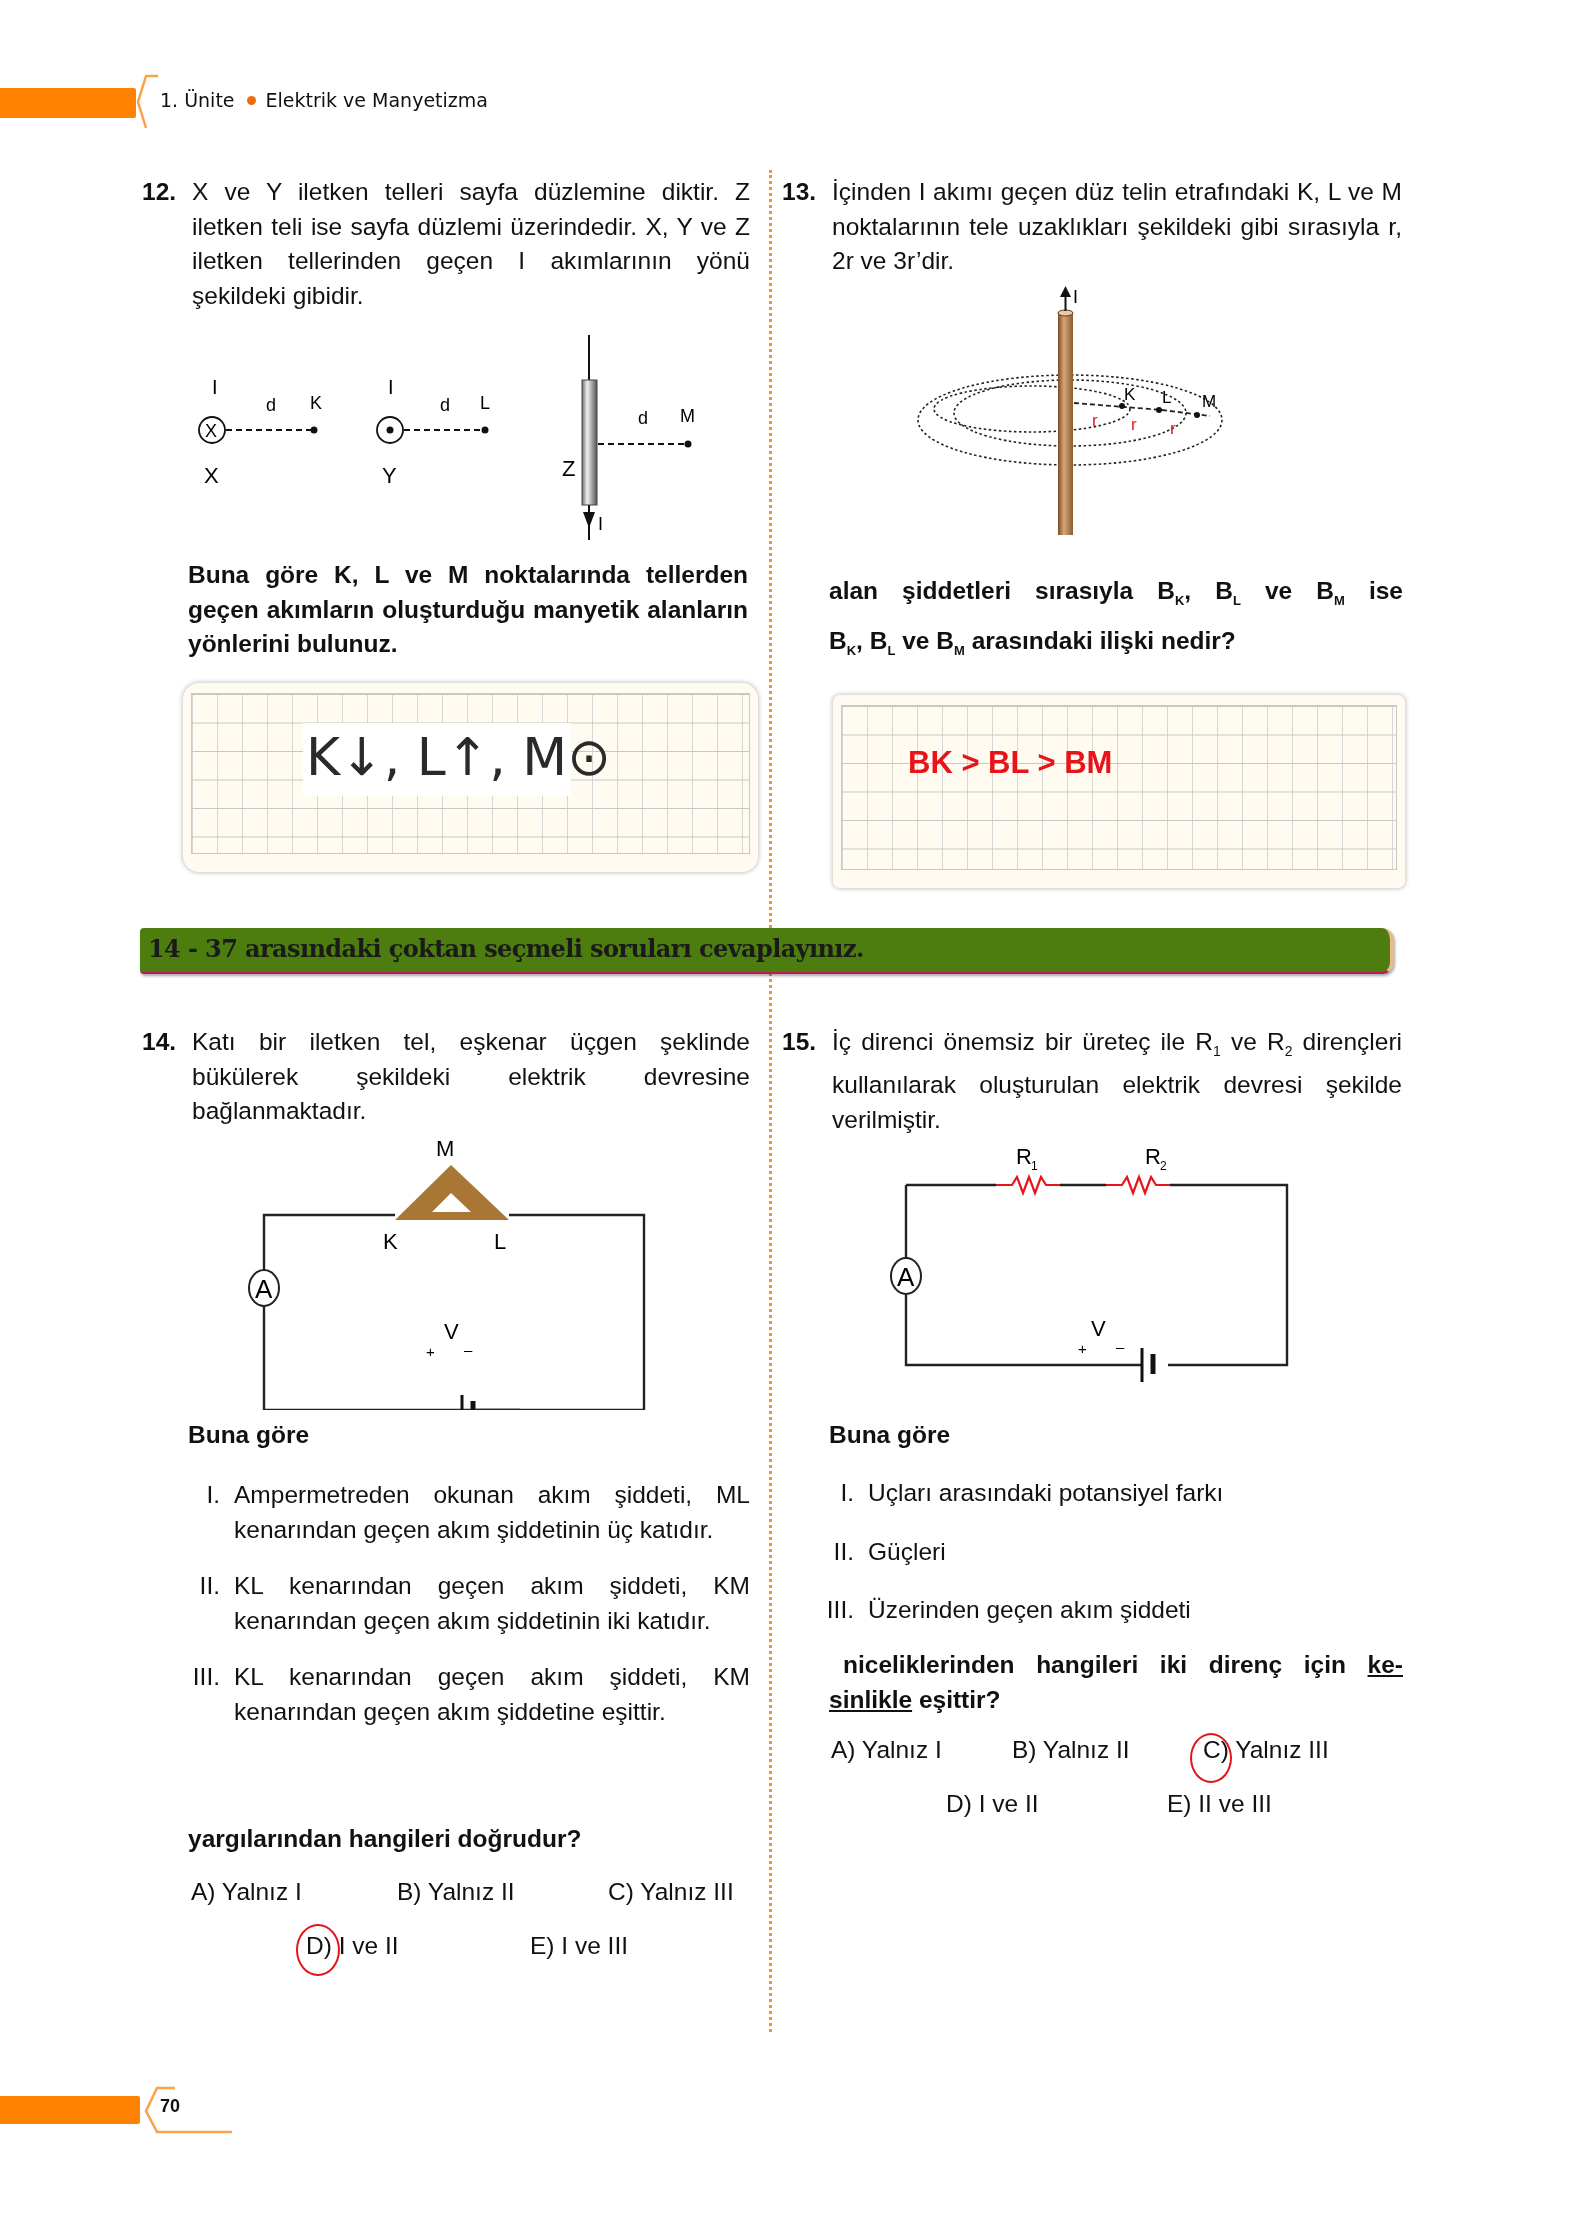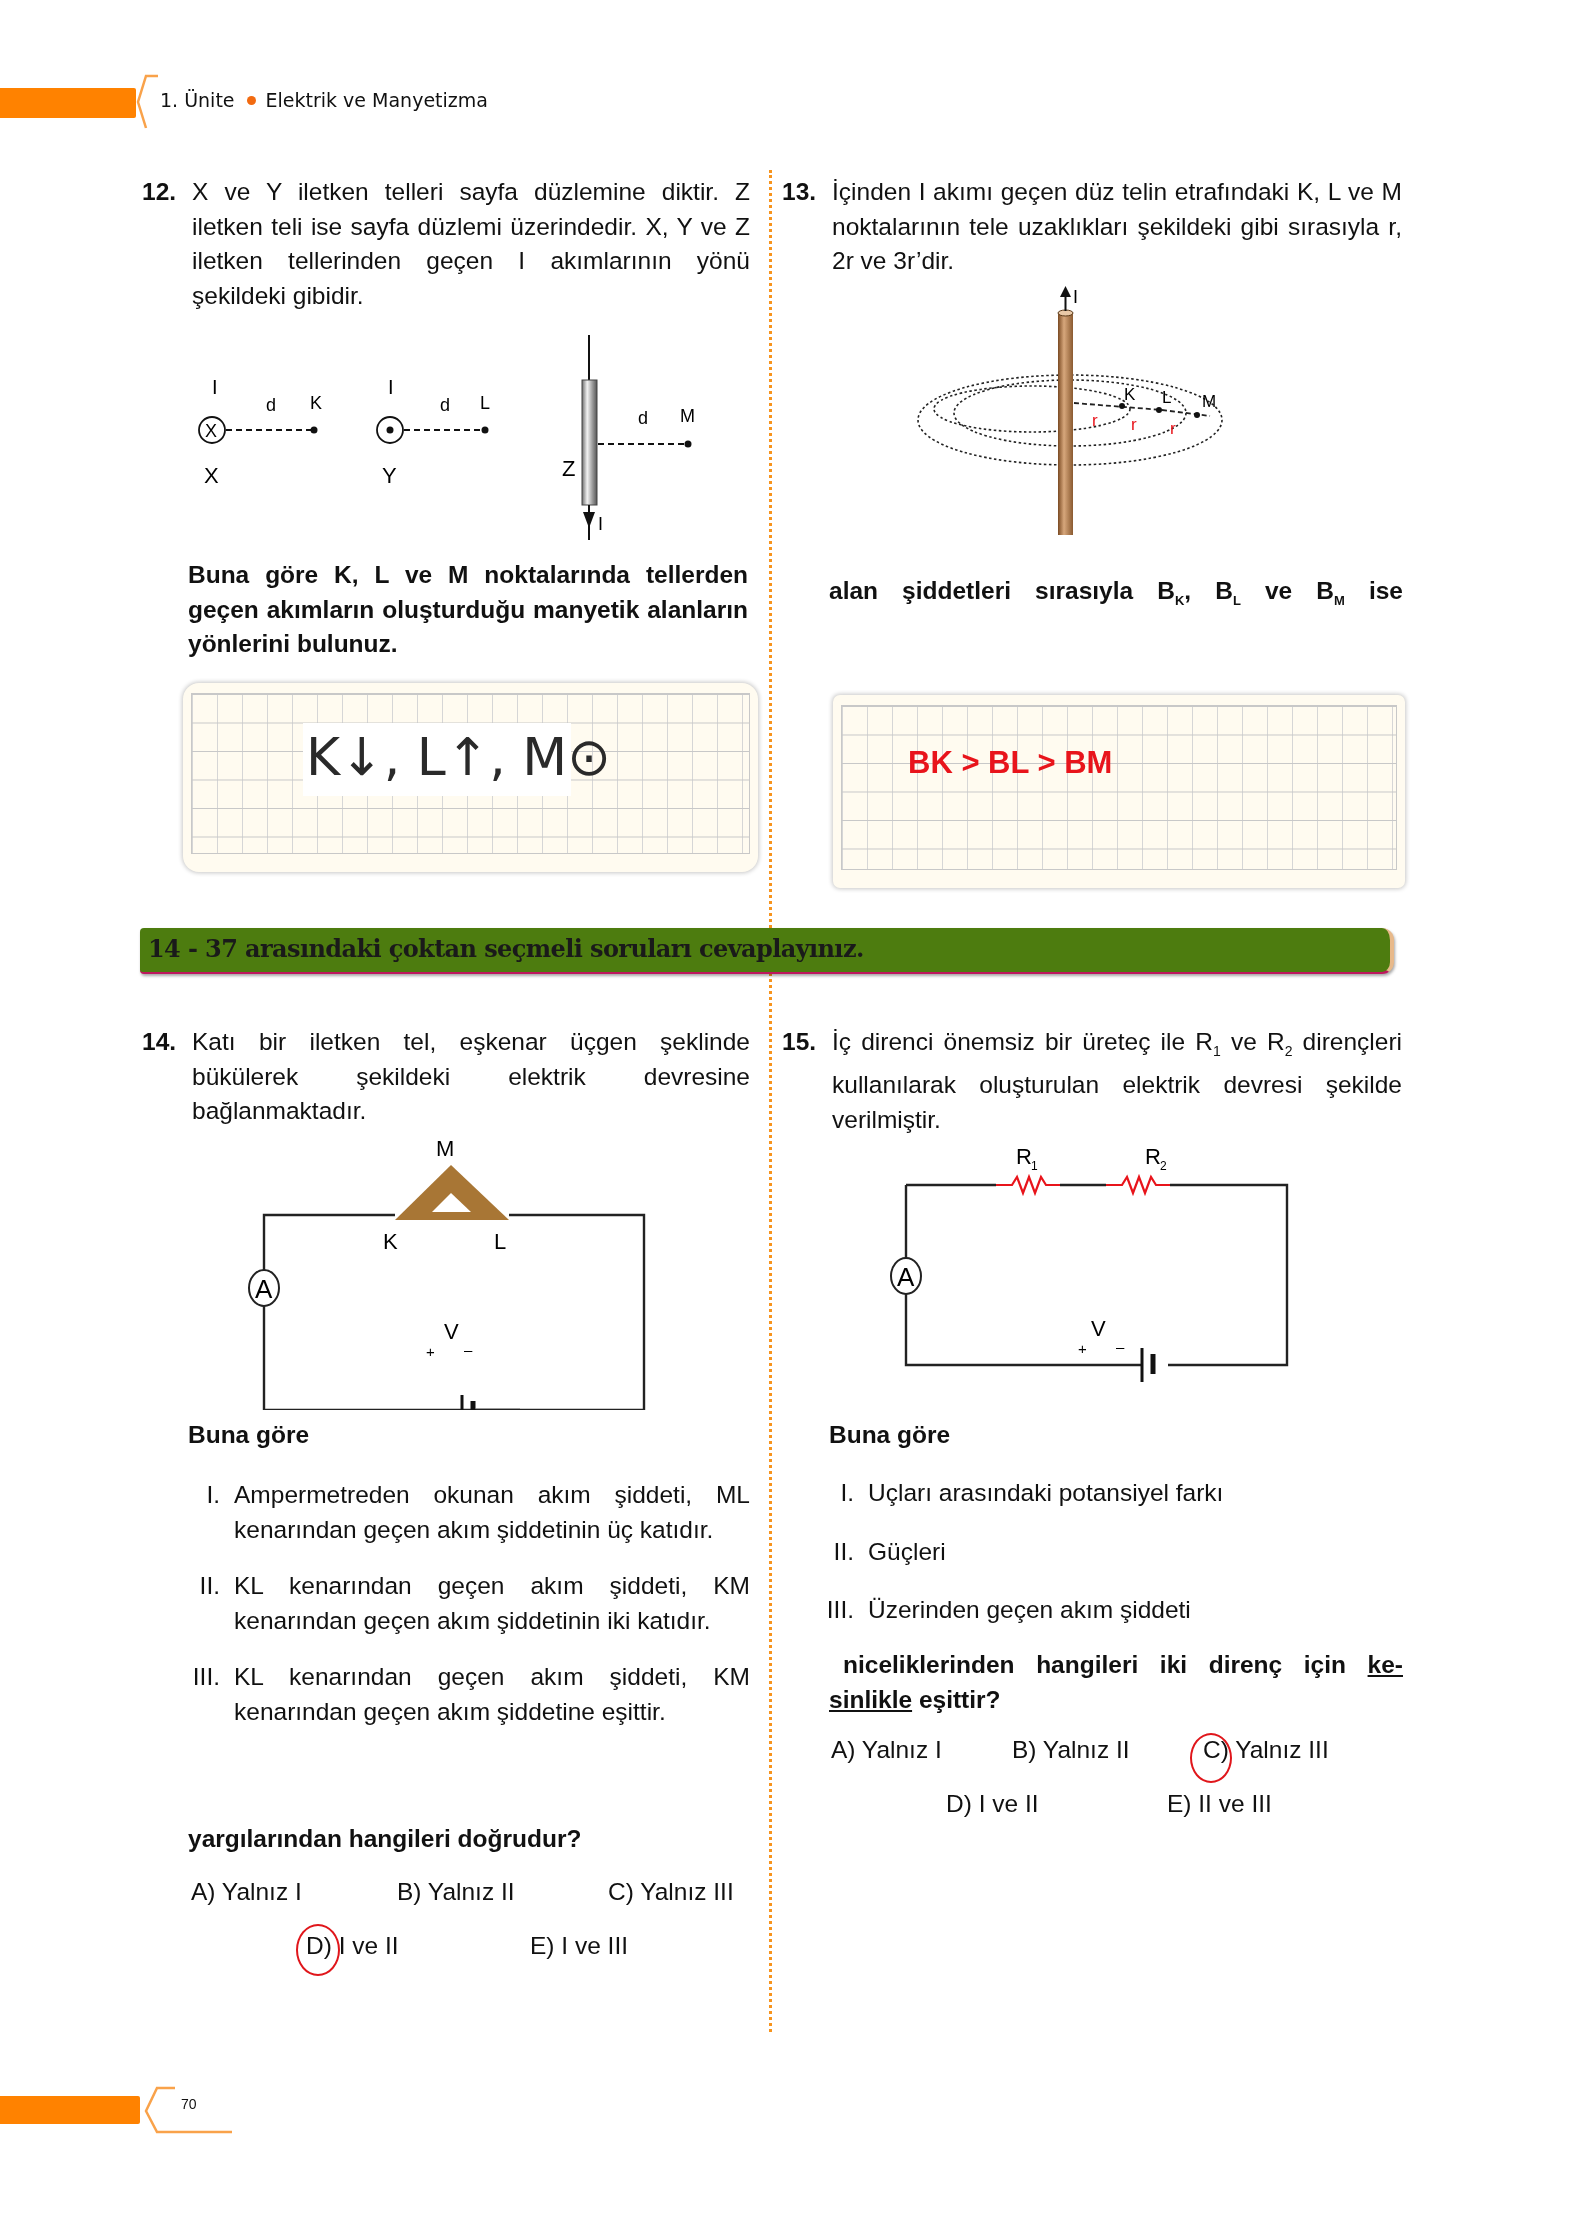--- a/index.html
+++ b/index.html
@@ -23,21 +23,21 @@
        linear-gradient(90deg, #d6d6d6 1px, transparent 1px);
      background-size: 25px 28.5px, 25px 28.5px;
      border:1px solid #c8c8c8; }
   .banner { left:140px; top:928px; width:1250px; height:44px; background:#4d7c0f;
      border-radius:4px 12px 12px 4px; box-shadow:1px 2px 3px rgba(0,0,0,0.35);
      border-right:4px solid #e8b98a; border-bottom:2px solid #be185d; }
   .banner-text { position:absolute; left:8px; top:6px; font-family:"DejaVu Serif", serif; font-weight:bold; font-size:24px; letter-spacing:-0.6px; color:#1a1a1a; white-space:nowrap; }
   .opt { font-size:24.5px; white-space:nowrap; }
   .circle { position:absolute; border:2.5px solid #e0161b; border-radius:50%; }
   .pg-bar { left:0; top:2096px; width:140px; height:28px; background:#ff8200; border-radius:0 2px 2px 0; }
-  .pg-num { left:181px; top:2096px; font-weight:normal; font-size:14px; }
+  .pg-num { left:160px; top:2096px; font-weight:bold; font-size:18px; }
   .item-row { display:flex; }
   .item-row .rn { width:56px; flex:none; text-align:right; padding-right:14px; box-sizing:border-box; }
   .item-row .rt { flex:1; text-align:justify; }
   svg text { font-family:"Liberation Sans", sans-serif; }
 </style>
 </head>
 <body>
 
 <div class="abs hdr-bar"></div>
 <svg class="abs hdr-frame" viewBox="0 0 300 56" width="300" height="56">
@@ -142,20 +142,21 @@
   <text x="224" y="115" font-size="17">K</text>
   <text x="262" y="118" font-size="17">L</text>
   <text x="302" y="122" font-size="17">M</text>
   <text x="192" y="141" font-size="17" fill="#e8141b">r</text>
   <text x="231" y="145" font-size="17" fill="#e8141b">r</text>
   <text x="270" y="149" font-size="17" fill="#e8141b">r</text>
 </svg>
 
 <div class="abs q bold" style="left:829px; top:558px; width:574px;">
   <div style="text-align:justify; text-align-last:justify; margin-top:16px;"><span>alan şiddetleri sırasıyla B</span><sub style="font-size:13px;">K</sub><span>,</span> <span>B</span><sub style="font-size:13px;">L</sub> <span>ve</span> <span>B</span><sub style="font-size:13px;">M</sub> <span>ise</span></div>
+  <div style="margin-top:6px;"><span>B</span><sub style="font-size:13px;">K</sub><span>,</span> <span>B</span><sub style="font-size:13px;">L</sub> <span>ve</span> <span>B</span><sub style="font-size:13px;">M</sub> <span>arasındaki ilişki nedir?</span></div>
 </div>
 
 <div class="abs grid-box" style="left:833px; top:695px; width:572px; height:193px;border-radius:7px;">
   <div class="grid-inner"></div>
   <div class="abs" style="left:75px; top:50px; font-weight:bold; font-size:31px; color:#e8141b; white-space:nowrap;">BK &gt; BL &gt; BM</div>
 </div>
 
 <div class="abs banner">
   <div class="banner-text">14 - 37 arasındaki çoktan seçmeli soruları cevaplayınız.</div>
 </div>

